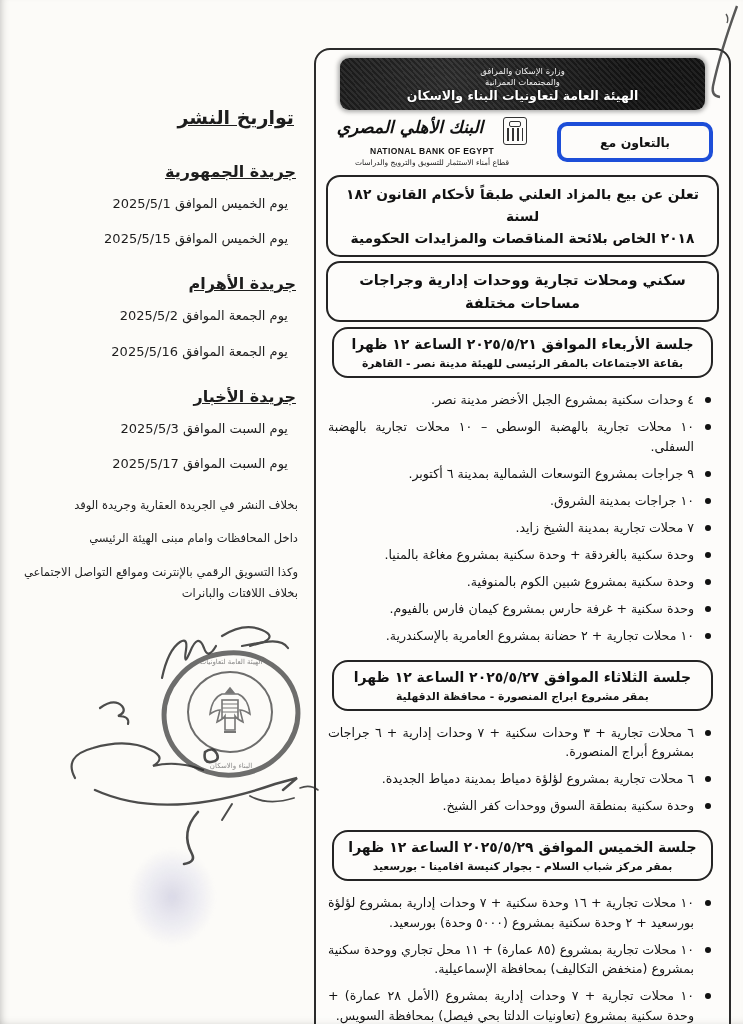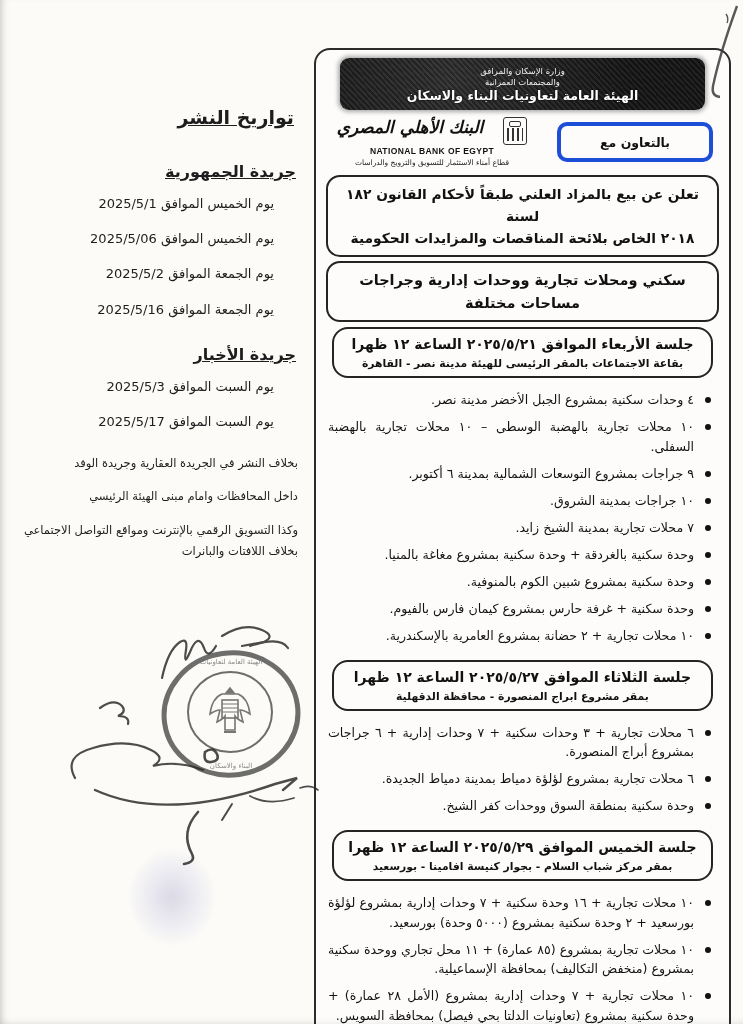--- a/index.html
+++ b/index.html
@@ -3,21 +3,21 @@
 <meta charset="utf-8">
 <style>
   html,body{margin:0;padding:0;}
   body{background:#e8e8e6;font-family:"DejaVu Sans",sans-serif;}
   #page{position:relative;width:743px;height:1024px;background:#fcfbf8;margin:0 auto;
         overflow:hidden;box-shadow:inset 8px 0 10px -8px rgba(0,0,0,.28), inset 0 -6px 8px -6px rgba(0,0,0,.12);}
   
   .sidebar{position:absolute;left:22px;top:106px;width:278px;direction:rtl;text-align:right;color:#1d1d1d;}
   .pub-title{font-size:19px;font-weight:bold;text-decoration:underline;margin:0 6px 34px 0;letter-spacing:0;}
   .paper-name{font-size:16px;font-weight:bold;text-decoration:underline;margin:26px 4px 14px 0;}
-  .paper-date{font-size:13px;margin:0 26px 17px 0;line-height:1.4;}
+  .paper-date{font-size:13px;margin:0 12px 17px 0;line-height:1.4;}
   .notes{margin-top:22px;}
   .note{font-size:11.5px;line-height:1.85;margin:0 2px 12px 0;}
   
   .main-col{position:absolute;left:314px;top:48px;width:417px;height:1000px;
             border:2px solid #2b2b2b;border-radius:16px;direction:rtl;color:#111;
             box-sizing:border-box;padding:8px 10px 0 10px;background:rgba(255,255,255,.35);}
   .banner{margin:0 14px;height:52px;border-radius:9px;background:
       repeating-linear-gradient(47deg, rgba(255,255,255,.05) 0 2px, rgba(0,0,0,.18) 2px 4px),
       radial-gradient(circle at 30% 40%, #303030, #161616 70%);
       box-shadow:0 0 4px 2px rgba(70,70,70,.45);
@@ -57,24 +57,25 @@
 <body>
 
 <div id="page">
 
   <div class="sidebar">
     <div class="pub-title">تواريخ النشر</div>
 
     <div>
       <div class="paper-name">جريدة الجمهورية</div>
       <div class="paper-date">يوم الخميس الموافق 2025/5/1</div>
-      <div class="paper-date">يوم الخميس الموافق 2025/5/06</div>
+      <div class="paper-date">يوم الخميس الموافق 2025/5/15</div>
     </div>
 
     <div>
+      <div class="paper-name">جريدة الأهرام</div>
       <div class="paper-date">يوم الجمعة الموافق 2025/5/2</div>
       <div class="paper-date">يوم الجمعة الموافق 2025/5/16</div>
     </div>
 
     <div>
       <div class="paper-name">جريدة الأخبار</div>
       <div class="paper-date">يوم السبت الموافق 2025/5/3</div>
       <div class="paper-date">يوم السبت الموافق 2025/5/17</div>
     </div>
 

